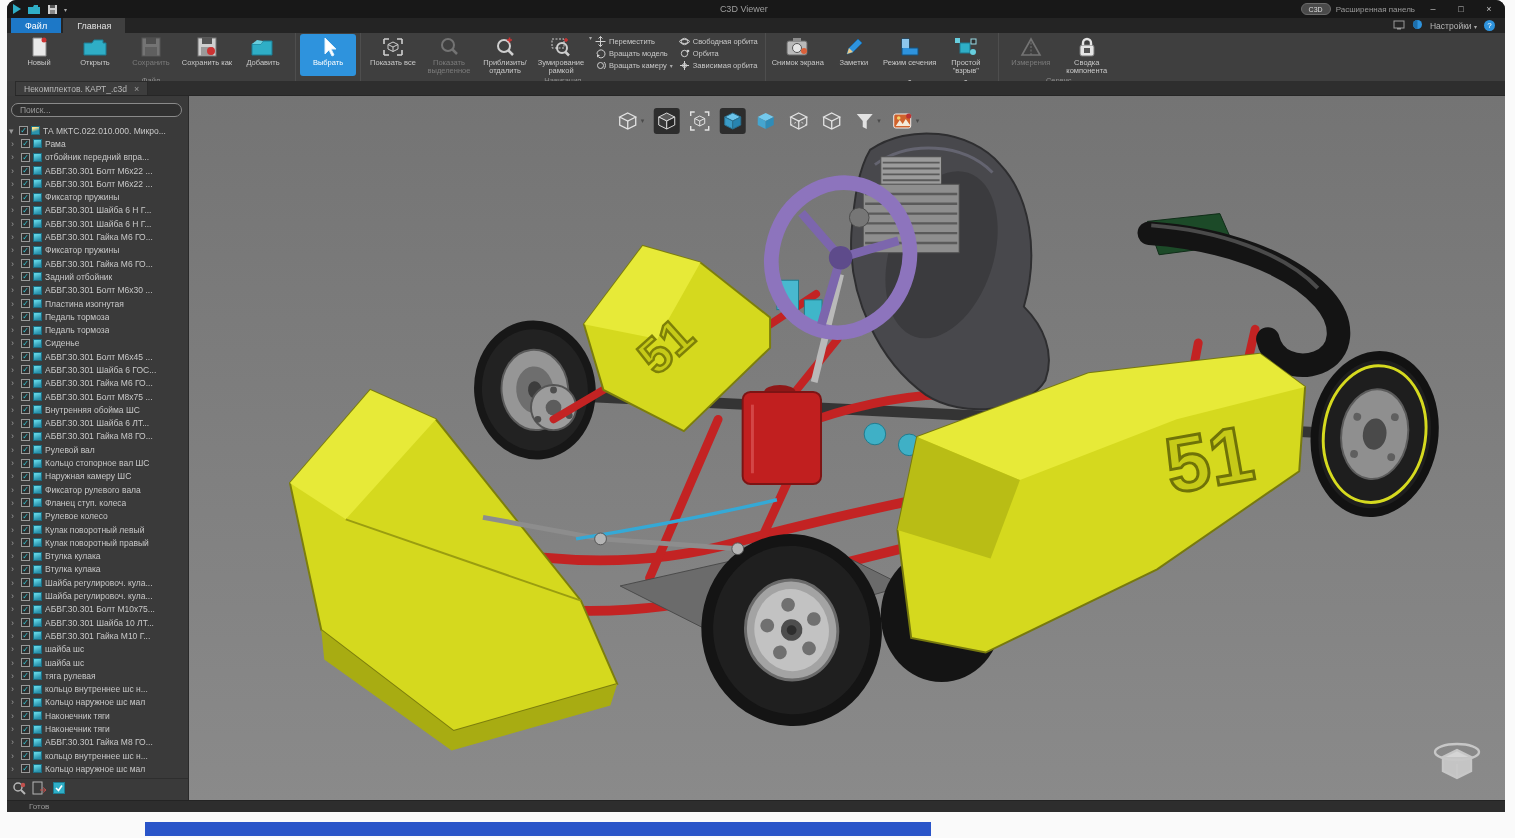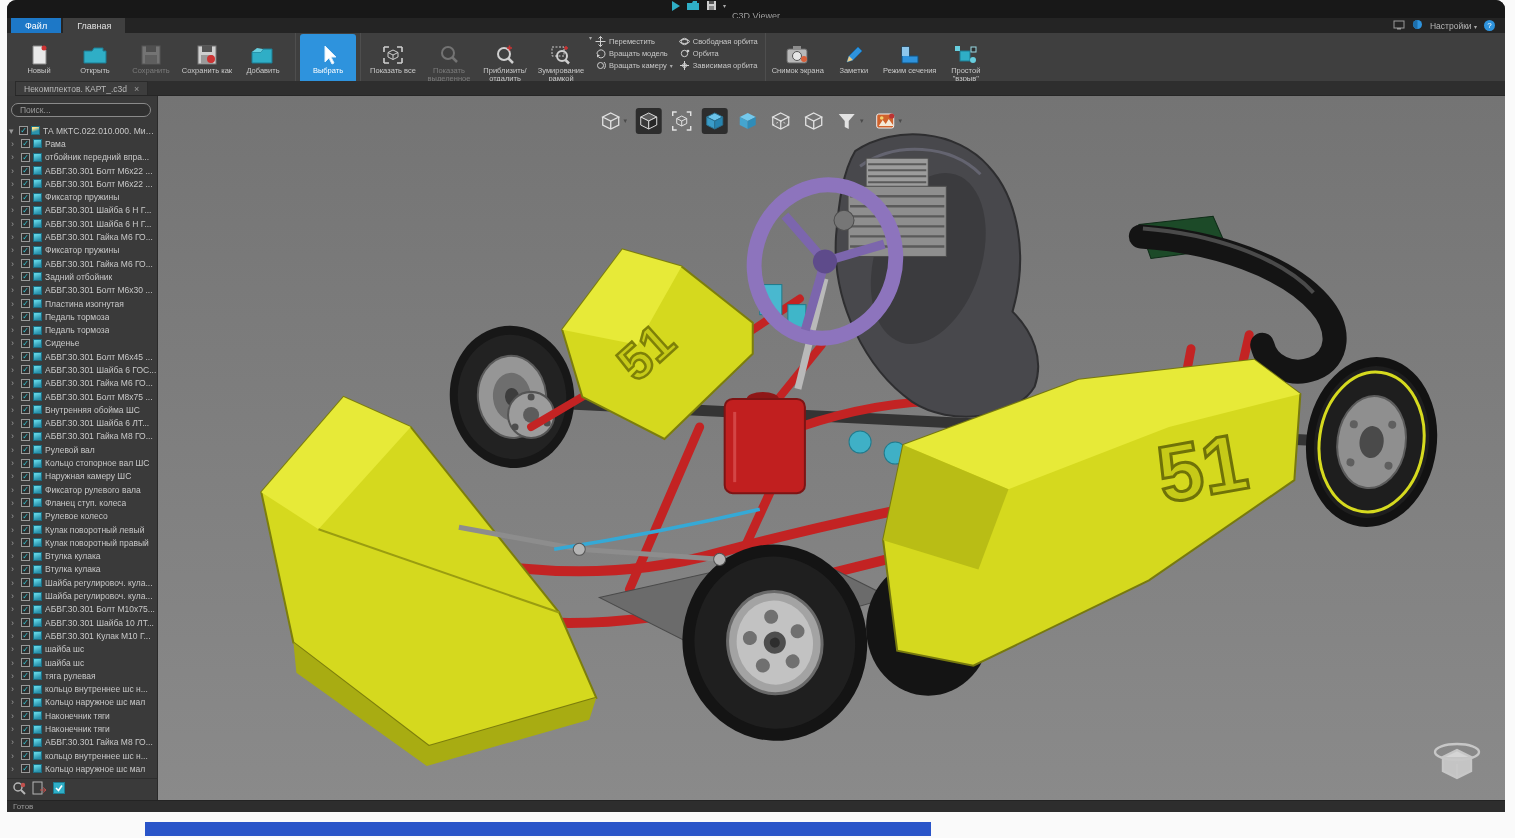--- a/index.html
+++ b/index.html
@@ -6,21 +6,21 @@
   html,body { width:1515px; height:838px; background:#f4f4f4; overflow:hidden;
               font-family:"Liberation Sans", sans-serif; }
   .page { position:absolute; inset:0; background:#fafafa; }
 
   
   .app { position:absolute; left:7px; top:0; width:1498px; height:812px;
          background:#3c3c3c; border-radius:9px 9px 0 0; overflow:hidden; }
 
   
   .titlebar { position:absolute; left:0; top:0; right:0; height:18px; background:#181818;
-              display:flex; align-items:center; color:#bdbdbd; font-size:9px;flex-direction:column; }
+              display:flex; align-items:center; color:#bdbdbd; font-size:9px; }
   .qa { display:flex; align-items:center; gap:6px; padding-left:6px; width:180px; }
   .qa-logo { width:0; height:0; border-left:8px solid #2faec6; border-top:5px solid transparent; border-bottom:5px solid transparent; }
   .qa svg { display:block; }
   .win-title { flex:1; text-align:center; color:#9f9f9f; }
   .tb-right { display:flex; align-items:center; gap:8px; padding-right:6px;justify-content:center; }
   .pill { display:flex; align-items:center; gap:5px; }
   .pill-toggle { background:#4a4a4a; border:1px solid #6a6a6a; border-radius:8px; padding:0 7px;
                  height:12px; line-height:11px; font-size:7px; color:#ddd; }
   .pill-label { color:#9a9a9a; font-size:8px; }
   .winbtn { width:20px; text-align:center; color:#c2c2c2; font-size:9px; cursor:default; }
@@ -37,42 +37,42 @@
                  font-size:8px; text-align:center; line-height:11px; }
 
   
   .ribbon { position:absolute; left:0; top:33px; right:0; height:48px; background:#3f3f3f;
             display:flex; align-items:stretch; color:#c9c9c9; }
   .rgroup { position:relative; display:flex; flex-direction:column; padding:1px 4px 0 4px; }
   .rgroup + .rgroup { border-left:1px solid #4e4e4e; }
   .rbuttons { display:flex; align-items:flex-start; flex:1; }
   .rglabel { text-align:center; font-size:7.5px; color:#8f8f8f; height:10px; line-height:9px; }
   .bigbtn { width:56px; display:flex; flex-direction:column; align-items:center; gap:1px;
-            padding-top:10px; border-radius:3px; cursor:default; }
+            padding-top:2px; border-radius:3px; cursor:default; }
   .bigbtn .blabel { font-size:7.5px; line-height:8px; text-align:center; height:17px; overflow:hidden; }
   .bigbtn.active { background:var(--accent-blue); color:#fff; }
   .bigbtn.disabled { opacity:.42; }
   .bigbtn svg { display:block; }
   .caret { font-size:6px; color:#aaa; }
   .smallcol { display:flex; flex-direction:column; justify-content:flex-start; gap:1px; padding:2px 3px 0 3px; }
   .smallbtn { display:flex; align-items:center; gap:3px; font-size:7.5px; height:11px; white-space:nowrap; }
   .smallbtn svg { flex:none; }
 
   
   .doctabs { position:absolute; left:8px; top:81px; right:0; height:15px; background:#2e2e2e;
              border-bottom:1px solid #262626; display:flex; align-items:flex-end; }
   .doctab { background:#3d3d3d; color:#b8b8b8; font-size:8.5px; padding:2px 8px; height:14px;
             display:flex; gap:7px; align-items:center; border:1px solid #2a2a2a; border-bottom:none; }
   .doctab .x { color:#9a9a9a; font-size:9px; }
 
   
   .main { position:absolute; left:0; top:96px; right:0; bottom:12px; display:flex; }
 
   
-  .panel { position:relative; width:151px; flex:none; background:#3a3a3a; border-right:1px solid #2a2a2a; }
+  .panel { position:relative; width:182px; flex:none; background:#3a3a3a; border-right:1px solid #2a2a2a; }
   .search { position:absolute; left:4px; right:6px; top:7px; height:14px; background:#303030;
             border:1px solid #8a8a8a; border-radius:7px; color:#cfcfcf; font-size:8.5px; padding:0 8px;
             font-family:"Liberation Sans", sans-serif; }
   .search::placeholder { color:#9a9a9a; }
   .tree { position:absolute; left:2px; right:0; top:28px; bottom:24px; overflow:hidden; }
   .trow { display:flex; align-items:center; height:13.3px; gap:3px; padding-left:2px; white-space:nowrap; }
   .trow.root { padding-left:0; }
   .tchev { color:#9a9a9a; font-size:9px; width:7px; flex:none; line-height:10px; }
   .tcheck { width:9px; height:9px; flex:none; border:1px solid #9a9a9a; background:#2f2f2f;
             color:#35c4d4; font-size:8px; line-height:8px; text-align:center; }
@@ -87,21 +87,21 @@
   .viewport { position:relative; flex:1; background:linear-gradient(#747474,#8a8a8a); overflow:hidden; }
   .vtb { position:absolute; top:12px; left:44%; transform:translateX(-50%); display:flex; gap:7px; align-items:center; }
   .vbtn { display:flex; align-items:center; gap:2px; padding:2px; border-radius:3px; }
   .vbtn.pressed { background:#2d2d2d; }
   .vcaret { font-size:7px; color:#4a4a4a; }
   .kart { position:absolute; inset:0; }
   .watermark { position:absolute; right:22px; bottom:16px; opacity:.85; }
 
   
   .statusbar { position:absolute; left:0; bottom:0; right:0; height:12px; background:#2d2d2d;
-               border-top:1px solid #232323; color:#9a9a9a; font-size:8px; line-height:11px; padding-left:6px; }
+               border-top:1px solid #232323; color:#9a9a9a; font-size:8px; line-height:11px; padding-left:22px; }
 
   
   .bottomstrip { position:absolute; left:0; top:812px; width:1515px; height:26px; background:#fafafa; }
   .progressbar { position:absolute; left:145px; top:10px; width:786px; height:14px; background:var(--progress-blue); }
 </style>
 </head>
 <body>
 
 <div class="page">
 <div class="app">
@@ -334,20 +334,40 @@
                 <rect x="18" y="3" width="5" height="5" fill="#2d2d2d" stroke="#9adbe6"></rect>
                 <circle cx="20" cy="16" r="3" fill="#67cede"></circle>
               </svg>
           <span class="blabel">Простой "взрыв"</span>
           <span class="caret">▾</span>
         </div>
       </div>
       <div class="rglabel">Инструменты</div>
     </div>
 
+    <div class="rgroup">
+      <div class="rbuttons">
+        <div class="bigbtn disabled">
+          <svg width="24" height="22">
+                <path d="M12,3 L21,19 H3 Z" fill="none" stroke="#bbb" stroke-width="1.6"></path>
+                <path d="M12,3 L12,19" stroke="#bbb" stroke-dasharray="2,1.5"></path>
+              </svg>
+          <span class="blabel">Измерения</span>
+        </div>
+        <div class="bigbtn">
+          <svg width="22" height="22">
+                <rect x="4" y="9" width="14" height="11" rx="2" fill="#e5e5e5" stroke="#777"></rect>
+                <path d="M7,9 v-2 a4,4 0 0 1 8,0 v2" fill="none" stroke="#e5e5e5" stroke-width="2.4"></path>
+                <rect x="8" y="12" width="6" height="5" fill="#555"></rect>
+              </svg>
+          <span class="blabel">Сводка компонента</span>
+        </div>
+      </div>
+      <div class="rglabel">Сервис</div>
+    </div>
   </div>
 
   <div class="doctabs">
     <div class="doctab">
       <span>Некомплектов. КАРТ_.c3d</span>
       <span class="x">×</span>
     </div>
   </div>
 
   <div class="main">
@@ -581,21 +601,21 @@
               <div class="trow">
                 <span class="tchev">›</span>
                 <span class="tcheck">✓</span>
                 <span class="tpart"></span>
                 <span class="tlabel">АБВГ.30.301 Шайба 10 ЛТ...</span>
               </div>
               <div class="trow">
                 <span class="tchev">›</span>
                 <span class="tcheck">✓</span>
                 <span class="tpart"></span>
-                <span class="tlabel">АБВГ.30.301 Кулак М10 Г...</span>
+                <span class="tlabel">АБВГ.30.301 Гайка М10 Г...</span>
               </div>
               <div class="trow">
                 <span class="tchev">›</span>
                 <span class="tcheck">✓</span>
                 <span class="tpart"></span>
                 <span class="tlabel">шайба шс</span>
               </div>
               <div class="trow">
                 <span class="tchev">›</span>
                 <span class="tcheck">✓</span>

